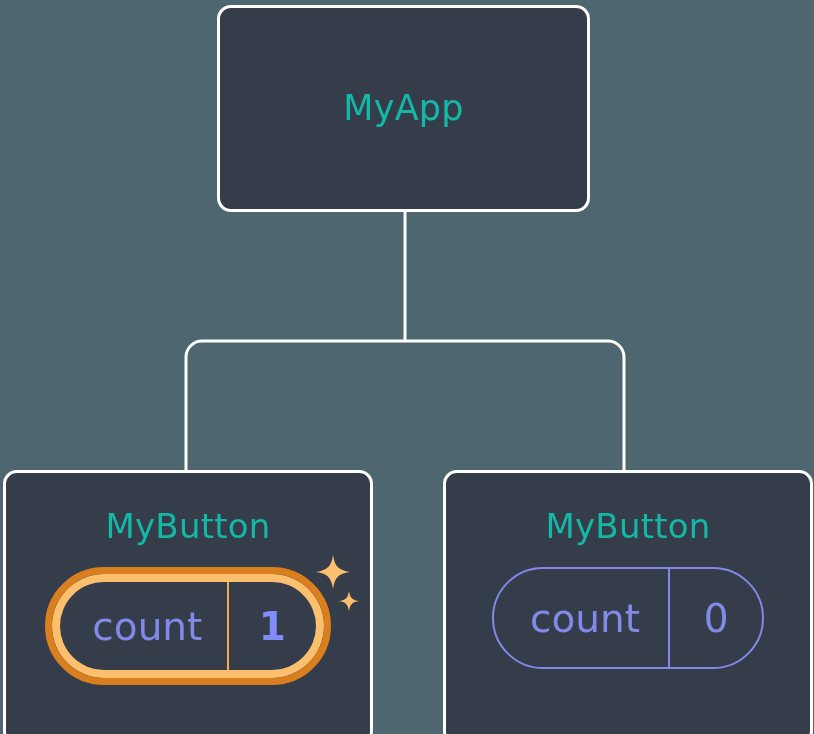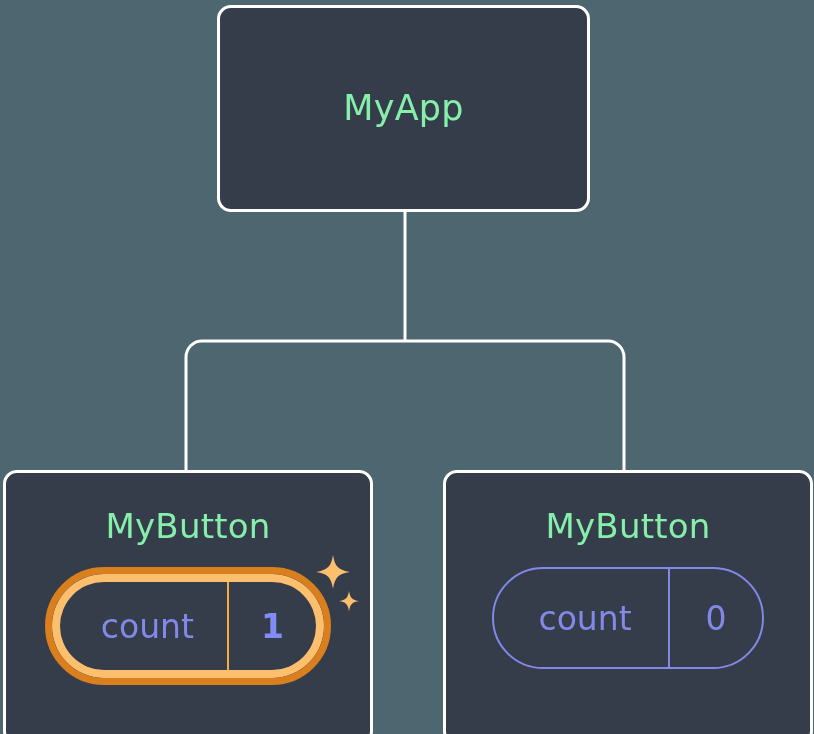--- a/index.html
+++ b/index.html
@@ -59,21 +59,21 @@
   }
   .node-card.child-right {
     left: 443px;
     top: 470px;
     width: 370px;
     height: 275px;
     padding-top: 36px;
   }
 
   .node-title {
-    color: #86efac;
+    color: #14b8a6;
     font-size: 34px;
     font-weight: 400;
     letter-spacing: 0.2px;
     line-height: 1;
     white-space: nowrap;
   }
   .node-card.root .node-title {
     font-size: 35px;
   }
 
@@ -142,21 +142,21 @@
     flex: 1 1 auto;
     display: flex;
     align-items: stretch;
     overflow: hidden;
   }
 
   .pill-key, .pill-val {
     display: flex;
     align-items: center;
     justify-content: center;
-    font-size: 33px;
+    font-size: 39px;
     line-height: 1;
     white-space: nowrap;
   }
   .pill-key {
     flex: 0 0 62%;
     padding-left: 8px;
   }
   .pill-val {
     flex: 1 1 auto;
   }

